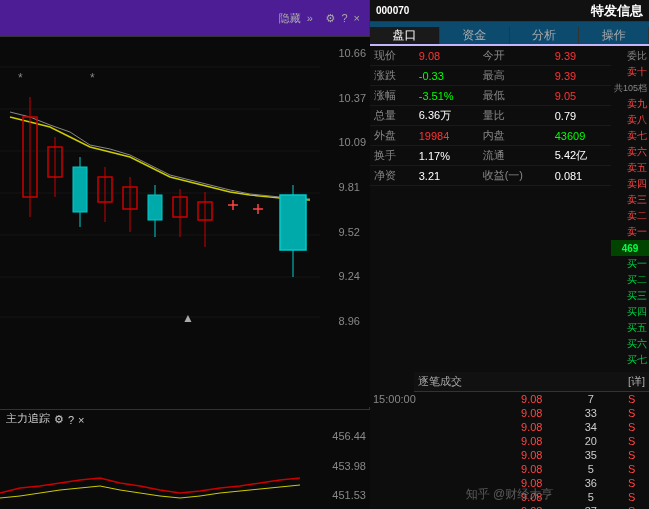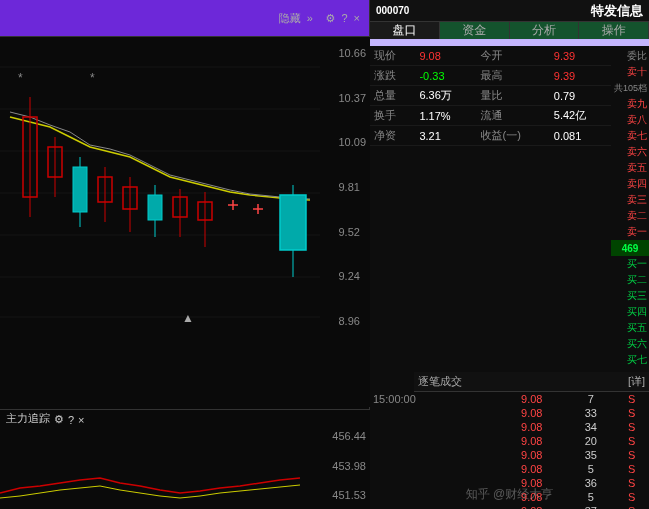--- a/index.html
+++ b/index.html
@@ -24,21 +24,21 @@
       border-right: 1px solid #333;
     }
 
     
     #left-top-bar {
       display: flex;
       align-items: center;
       justify-content: flex-end;
       padding: 18px 6px;
       height: 22px;
-      background: #6d28d9;
+      background: #4c1d95;
       border-bottom: 1px solid #333;
     }
     #left-top-bar span {
       color: #aaa;
       font-size: 11px;
       margin: 0 3px;
       cursor: pointer;
     }
 
     
@@ -140,22 +140,22 @@
       padding: 2px 6px;
       height: 22px;
       background: #111;
       border-bottom: 1px solid #333;
     }
 
     
     #tabs {
       display: flex;
       height: 24px;
-      border-bottom: 7px solid #c4b5fd;
-      background: #14532d;
+      border-bottom: 2px solid #c4b5fd;
+      background: #0c4a6e;
       align-items: flex-end;
     }
     .tab {
       flex: 1;
       display: flex;
       align-items: center;
       justify-content: center;
       color: #aaa;
       font-size: 12px;
       cursor: pointer;
@@ -375,24 +375,36 @@
           <td class="label-cell">今开</td>
           <td class="value-red">9.39</td>
         </tr>
         <tr>
           <td class="label-cell">涨跌</td>
           <td class="value-green">-0.33</td>
           <td class="label-cell">最高</td>
           <td class="value-red">9.39</td>
         </tr>
         <tr>
+          <td class="label-cell">涨幅</td>
+          <td class="value-green">-3.51%</td>
+          <td class="label-cell">最低</td>
+          <td class="value-red">9.05</td>
+        </tr>
+        <tr>
           <td class="label-cell">总量</td>
           <td class="value-white">6.36万</td>
           <td class="label-cell">量比</td>
           <td class="value-white">0.79</td>
+        </tr>
+        <tr>
+          <td class="label-cell">外盘</td>
+          <td class="value-red">19984</td>
+          <td class="label-cell">内盘</td>
+          <td class="value-green">43609</td>
         </tr>
         <tr>
           <td class="label-cell">换手</td>
           <td class="value-white">1.17%</td>
           <td class="label-cell">流通</td>
           <td class="value-white">5.42亿</td>
         </tr>
         <tr>
           <td class="label-cell">净资</td>
           <td class="value-white">3.21</td>

